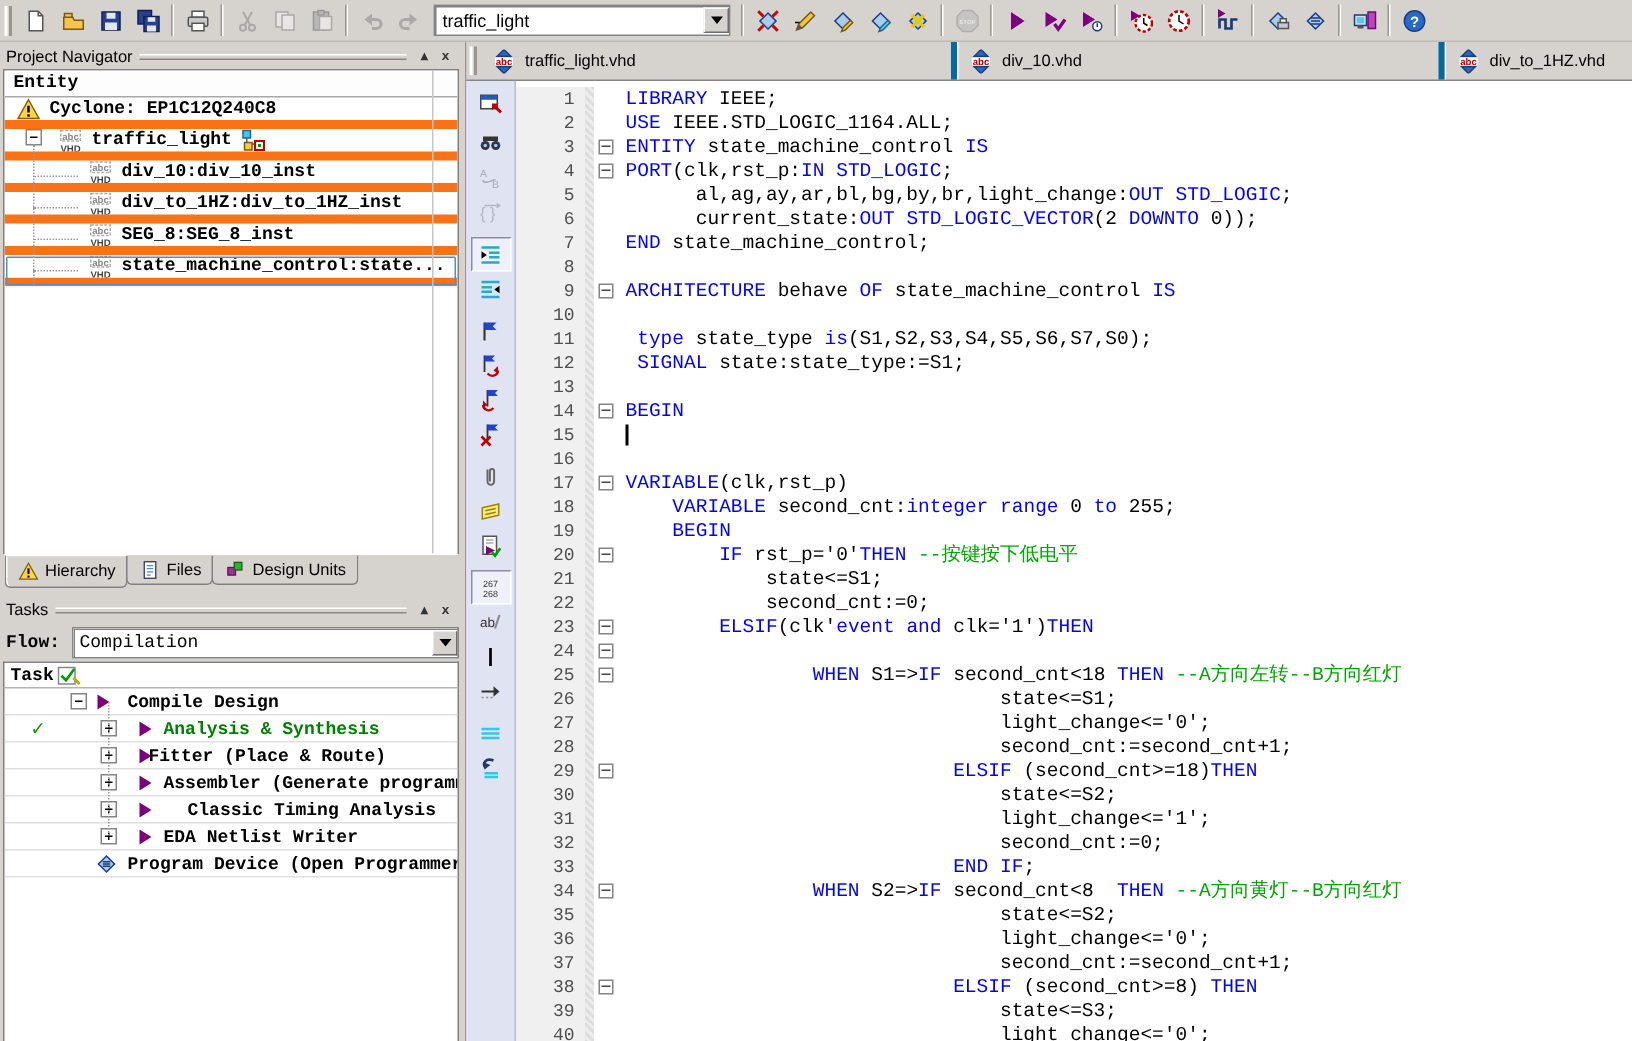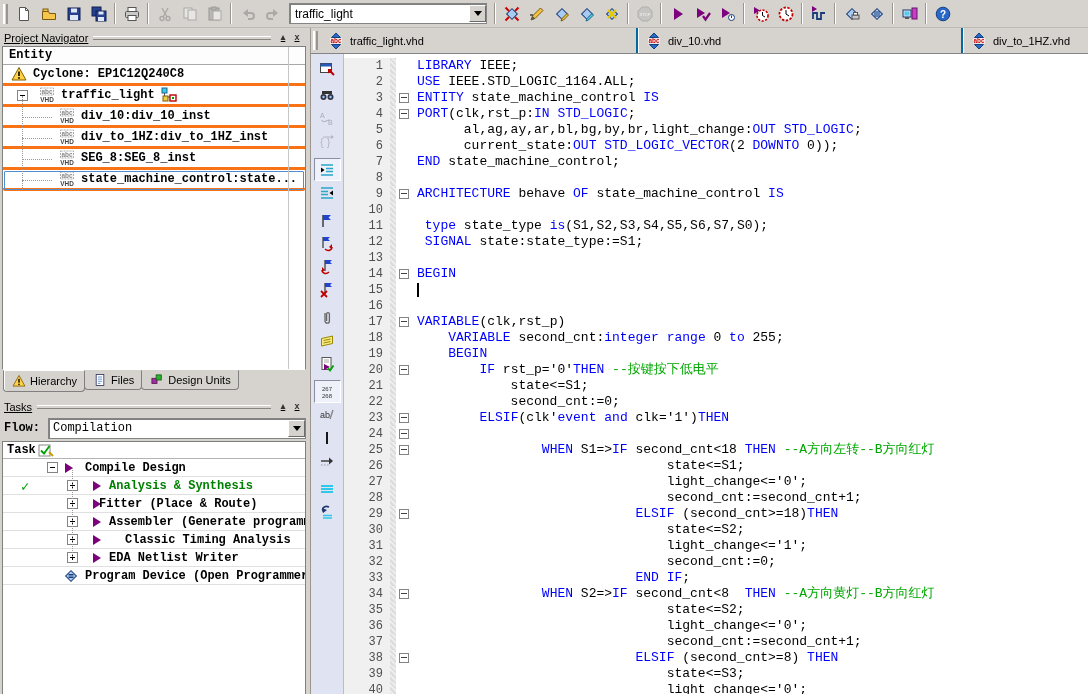--- a/index.html
+++ b/index.html
@@ -16,29 +16,29 @@
   .tb-combo { width:198px; height:21px; background:#fff; border:1px solid #848484; box-shadow:inset 1px 1px 0 #808080; display:flex; align-items:center; font-size:12px; padding-left:5px; margin:0 4px; }
   .combo-arrow { margin-left:auto; width:17px; height:17px; background:#d6d3ce; border:1px solid; border-color:#fff #6c6c6c #6c6c6c #fff; display:flex; align-items:center; justify-content:center; }
   .combo-arrow i { width:0; height:0; border:4px solid transparent; border-top:5px solid #000; margin-top:4px; }
 
   
   .workspace { position:absolute; top:28px; left:0; right:0; bottom:0; display:flex; }
   .left-col { width:310px; display:flex; flex-direction:column; padding:2px 4px 0 2px; }
   .editor-col { flex:1; display:flex; flex-direction:column; border-left:1px solid #9a968f; min-width:0; }
 
   
-  .panel-title { height:16px; display:flex; align-items:center; font-size:11px; color:#000; padding:0 2px;text-decoration:underline; }
+  .panel-title { height:16px; display:flex; align-items:center; font-size:11px; color:#000; padding:0 2px; }
   .title-grip { flex:1; height:4px; border-top:1px solid #fff; border-bottom:1px solid #8a867f; margin:0 5px; }
   .tbtn { width:14px; height:13px; font-size:9px; line-height:11px; text-align:center; color:#333; font-weight:bold; }
 
   .pn-panel { height:362px; display:flex; flex-direction:column; }
   .pn-body { flex:1; background:#fff; border:1px solid #808080; border-bottom-color:#fff; position:relative; overflow:hidden; }
   .col-line { position:absolute; top:0; bottom:0; left:285px; border-left:1px solid #c6c6c6; }
   .entity-header { height:18px; border-bottom:1px solid #a8a8a8; font:bold 12px "Liberation Mono", monospace; padding:1px 0 0 6px; background:#fdfdfd; }
-  .tree-row { height:21px; border-bottom:3px solid #f97316; position:relative; display:flex; align-items:center; font:bold 12px "Liberation Mono", monospace; white-space:pre; overflow:hidden; }
+  .tree-row { height:21px; border-bottom:6px solid #f97316; position:relative; display:flex; font:bold 12px "Liberation Mono", monospace; white-space:pre; overflow:hidden; }
   .tree-row.selected { outline:1px solid #4f8fd0; outline-offset:-2px; border-radius:2px; }
   .exp-box { position:absolute; width:11px; height:11px; background:#fff; border:1px solid #848484; }
   .exp-box::before { content:""; position:absolute; left:2px; right:2px; top:4px; border-top:1px solid #000; }
   .exp-box.plus::after { content:""; position:absolute; top:2px; bottom:2px; left:4px; border-left:1px solid #000; }
   .dots-v { position:absolute; border-left:1px dotted #9a9a9a; width:0; }
   .dots-h { position:absolute; border-top:1px dotted #9a9a9a; height:0; }
 
   .pn-tabs { height:22px; display:flex; padding-left:1px; }
   .pn-tab { display:flex; align-items:center; gap:3px; padding:0 7px; font-size:11px; background:#d6d3ce; border:1px solid #808080; border-top:1px solid #d6d3ce; border-radius:0 0 4px 4px; margin-right:-1px; height:20px; }
   .pn-tab.active { height:22px; z-index:2; border-top-color:#fff; box-shadow:1px 0 0 #fff inset; }
@@ -52,21 +52,21 @@
   .task-header { height:17px; border-bottom:1px solid #b4b4b4; font:bold 12px "Liberation Mono", monospace; display:flex; align-items:center; gap:2px; padding-left:4px; }
   .task-row { height:18px; border-bottom:1px solid #e0e0e0; position:relative; font:bold 12px "Liberation Mono", monospace; display:flex; align-items:center; white-space:pre; overflow:hidden; }
   .task-row .label { position:absolute; top:2px; }
   .task-row.green .label { color:#008000; }
   .check { position:absolute; left:18px; top:1px; color:#00a000; font-size:14px; font-weight:bold; }
   .play-sm { position:absolute; width:0; height:0; border:5px solid transparent; border-left:8px solid #7d007d; top:4px; }
 
   
   .tabbar { height:26px; display:flex; align-items:stretch; background:#d6d3ce; border-bottom:1px solid #848484; }
   .tab-grip { width:5px; margin:3px 2px; border-left:2px solid #fff; border-right:2px solid #9a968f; }
-  .etab { display:flex; align-items:center; gap:6px; padding-left:8px; font-size:11px; border-right:2px solid #0369a1; box-shadow:1px 0 0 #fff; }
+  .etab { display:flex; align-items:center; gap:6px; padding-left:8px; font-size:11px; border-right:4px solid #0369a1; box-shadow:1px 0 0 #fff; }
   .etab:nth-child(2) { width:318px; }
   .etab:nth-child(3) { width:325px; }
   .etab:last-child { flex:1; border-right:none; }
   .editor-body { flex:1; display:flex; background:#fff; overflow:hidden; min-height:0; }
   .vtb { width:33px; background:#dfe3f2; border-right:1px solid #b8bccc; display:flex; flex-direction:column; align-items:center; padding-top:2px; flex-shrink:0; }
   .vtb-btn { width:27px; height:23px; display:flex; align-items:center; justify-content:center; flex-shrink:0; }
   .vtb-btn.pressed { background:#eef1fa; border:1px solid; border-color:#8a8ea0 #fff #fff #8a8ea0; }
   .vtb-btn.disabled { opacity:.4; filter:grayscale(100%); }
   .vtb-sep { height:5px; flex-shrink:0; }
 

